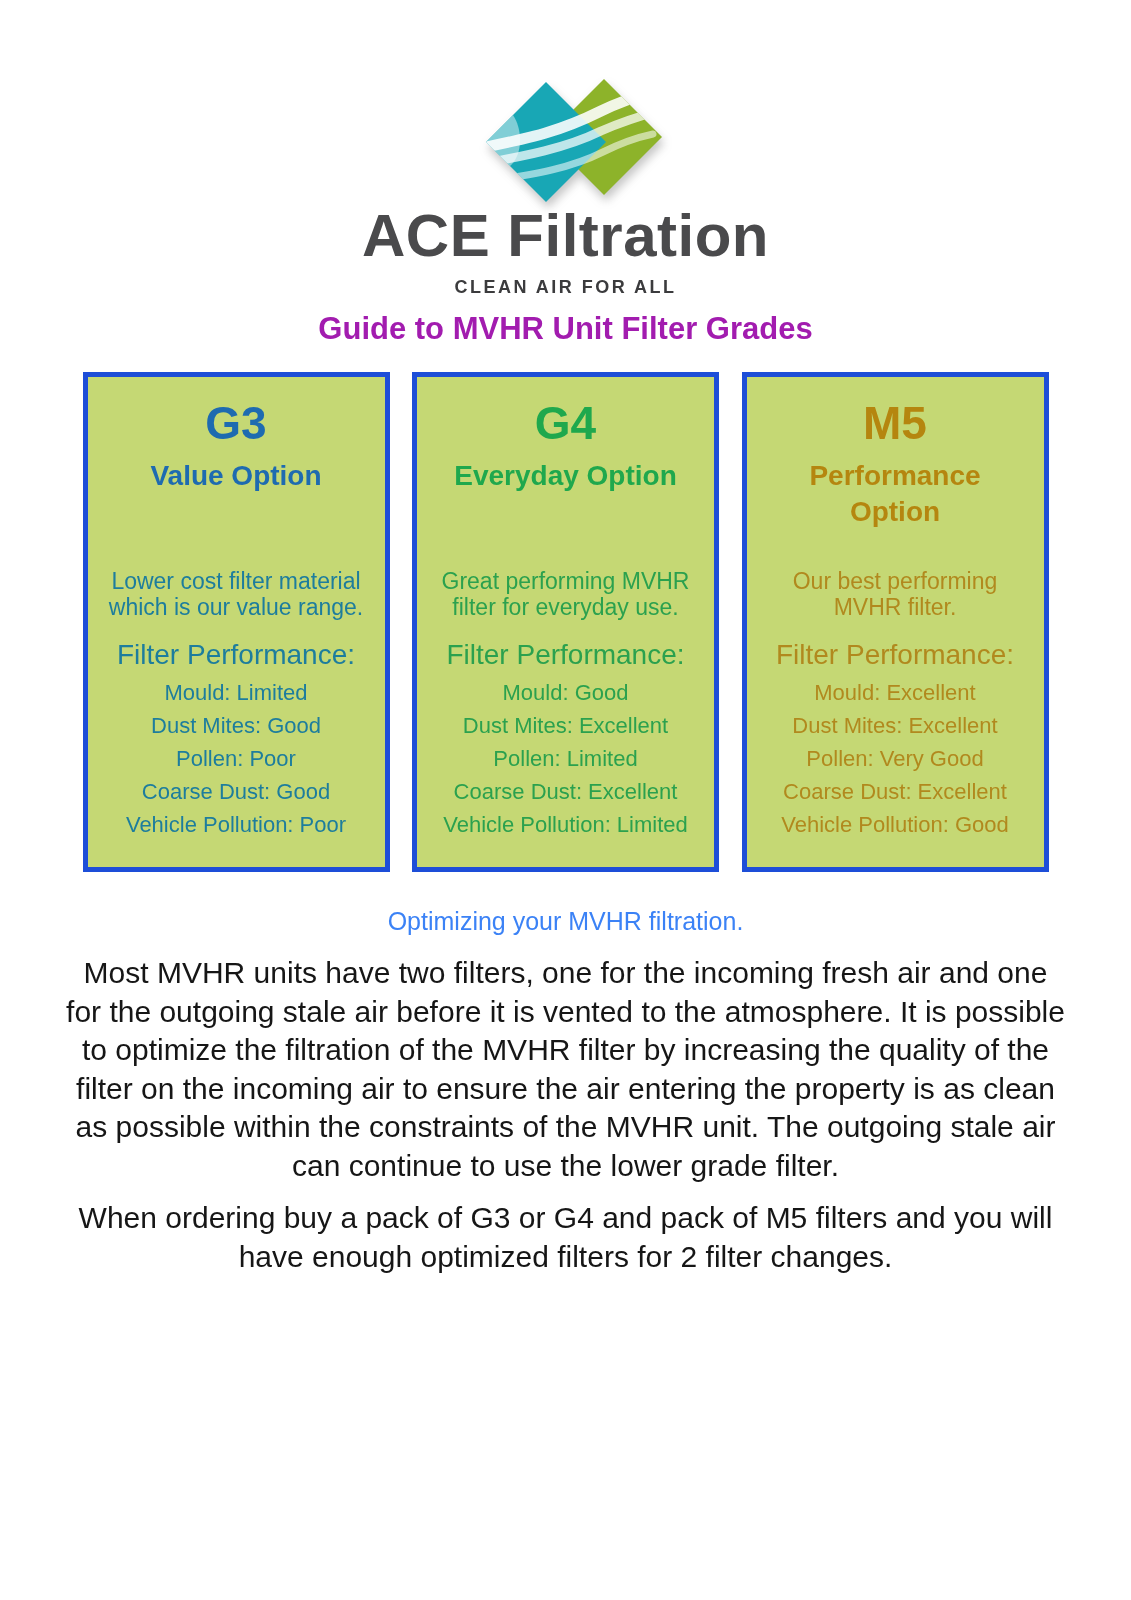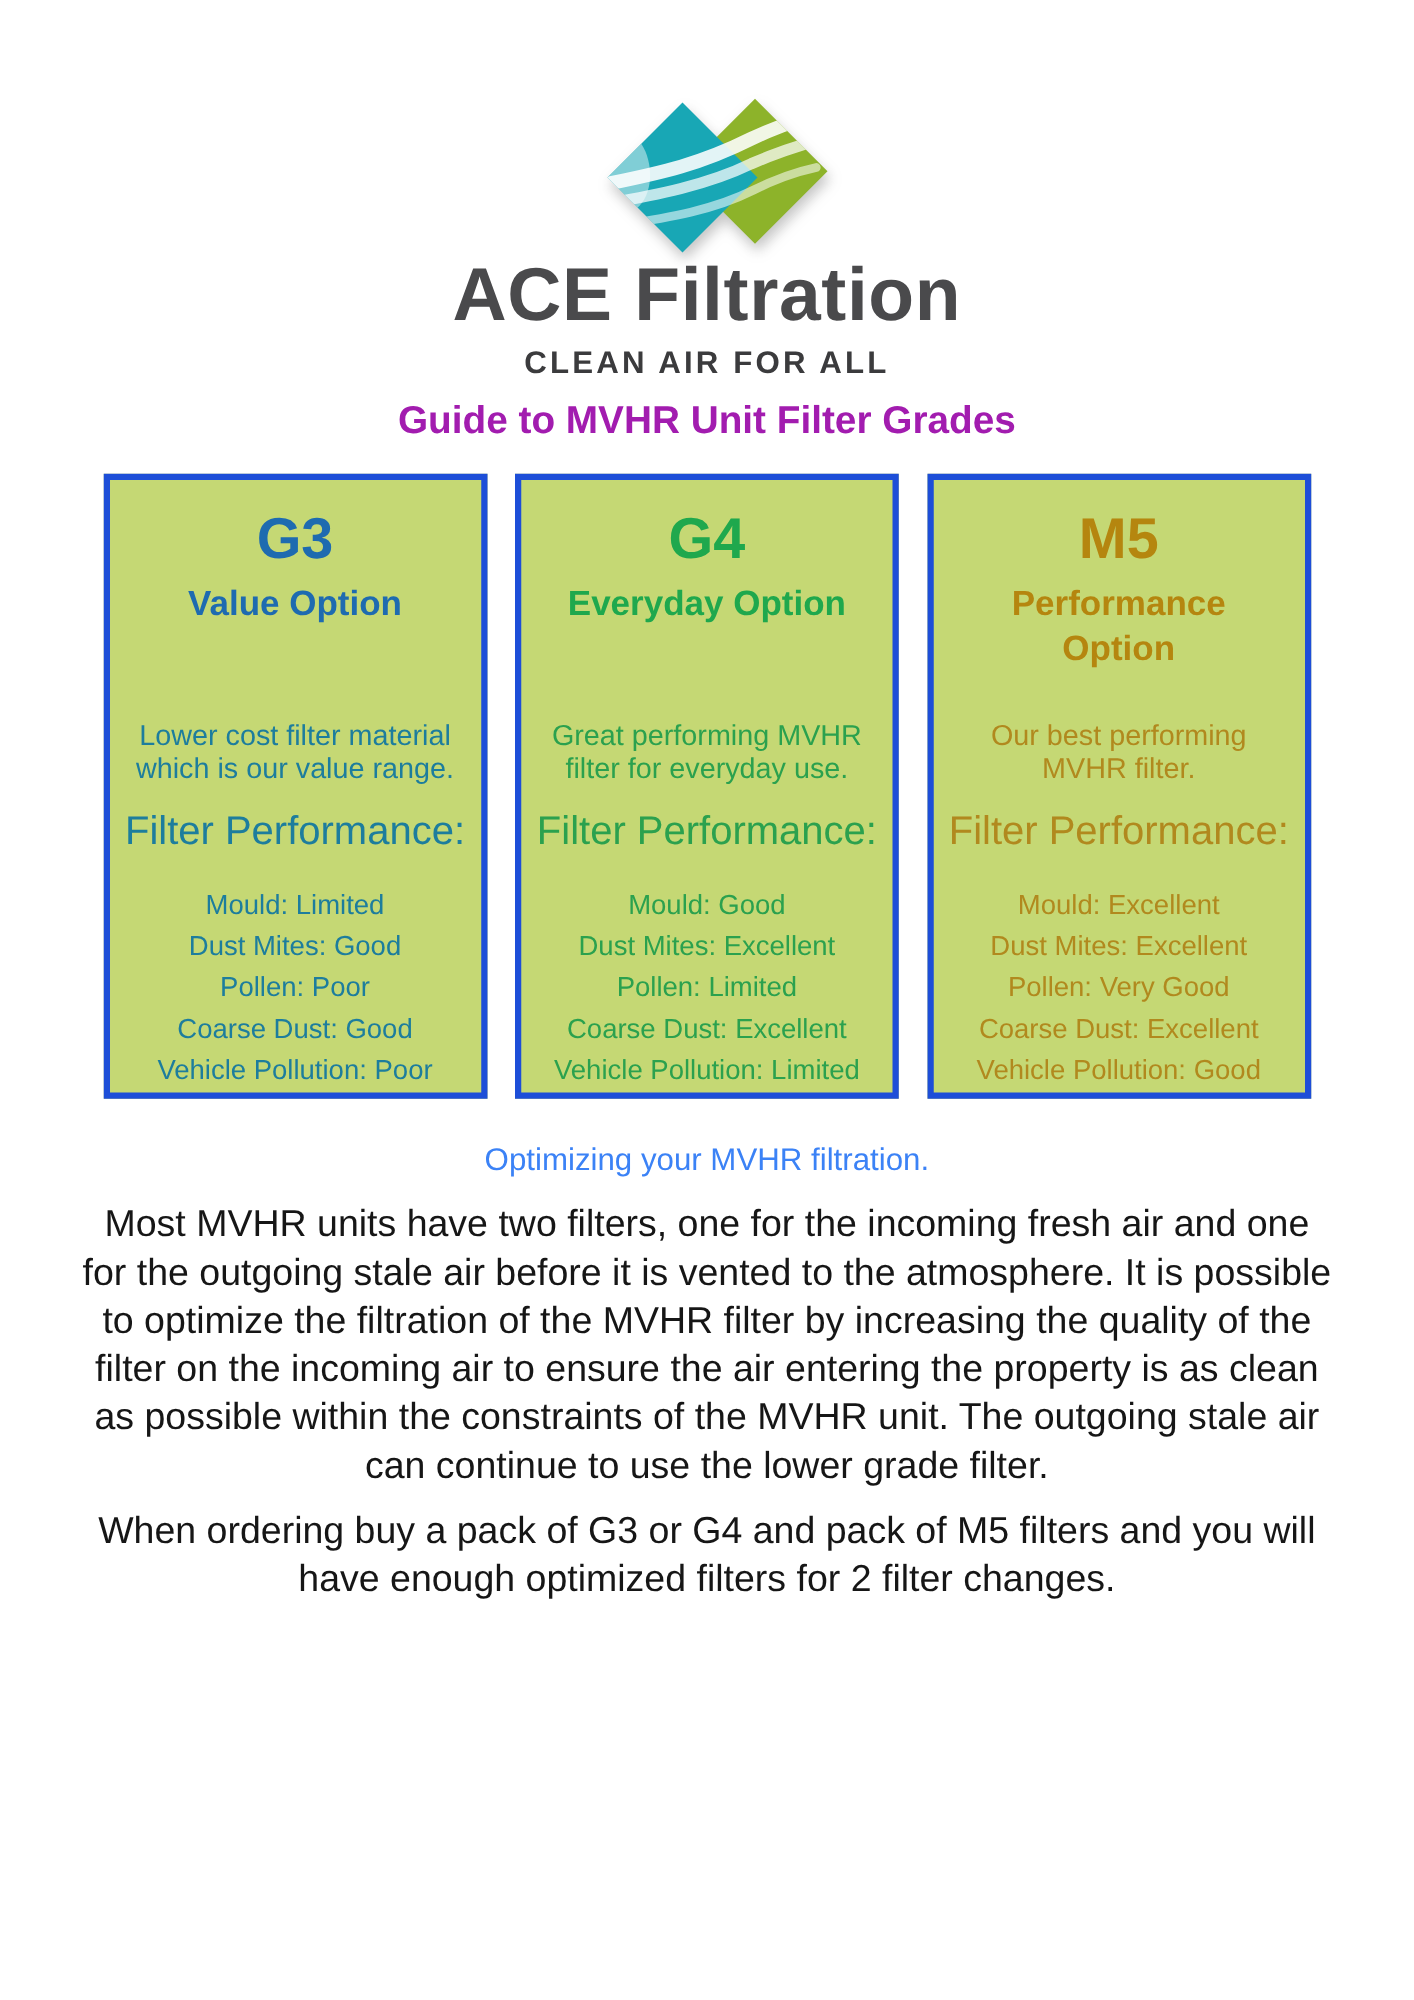--- a/index.html
+++ b/index.html
@@ -15,21 +15,21 @@
   header { text-align:center; padding-top:76px; }
   .logo-wrap { line-height:0; }
   .logo-wrap svg { filter:drop-shadow(2px 6px 5px rgba(90,90,90,0.35)); }
   .brand {
     margin-top:0;
     font-size:60px; font-weight:bold; letter-spacing:0.5px;
     color:#4a4a4c; line-height:1;
   }
   .tagline {
     margin-top:12px;
-    font-size:25px; font-weight:bold; letter-spacing:2.5px;
+    font-size:18px; font-weight:bold; letter-spacing:2.5px;
     color:#3b3b3d; line-height:1;
   }
   .doc-title {
     margin:16px 0 0 0;
     font-size:31px; font-weight:bold;
     color:#a21caf; line-height:1.1;
   }
 
   
   .cards {
@@ -52,25 +52,25 @@
     font-size:28px; font-weight:bold; line-height:1.3;
     color:var(--title-color);
   }
   .desc {
     margin:0 auto; width:256px;
     font-size:23px; line-height:1.13;
     color:var(--text-color);
   }
   .fp {
     margin:18px 12px 0;
-    font-size:32px; line-height:1.2;
+    font-size:28px; line-height:1.2;
     color:var(--text-color);
   }
   .perf {
-    list-style:none; margin:24px 0 0; padding:0;
+    list-style:none; margin:4px 0 0; padding:0;
     font-size:22px; line-height:33px;
     color:var(--text-color);
   }
 
   
   .bottom { text-align:center; }
   .opt-title {
     margin:30px auto 0;
     font-size:25px; line-height:38px; color:#3b82f6;
   }

